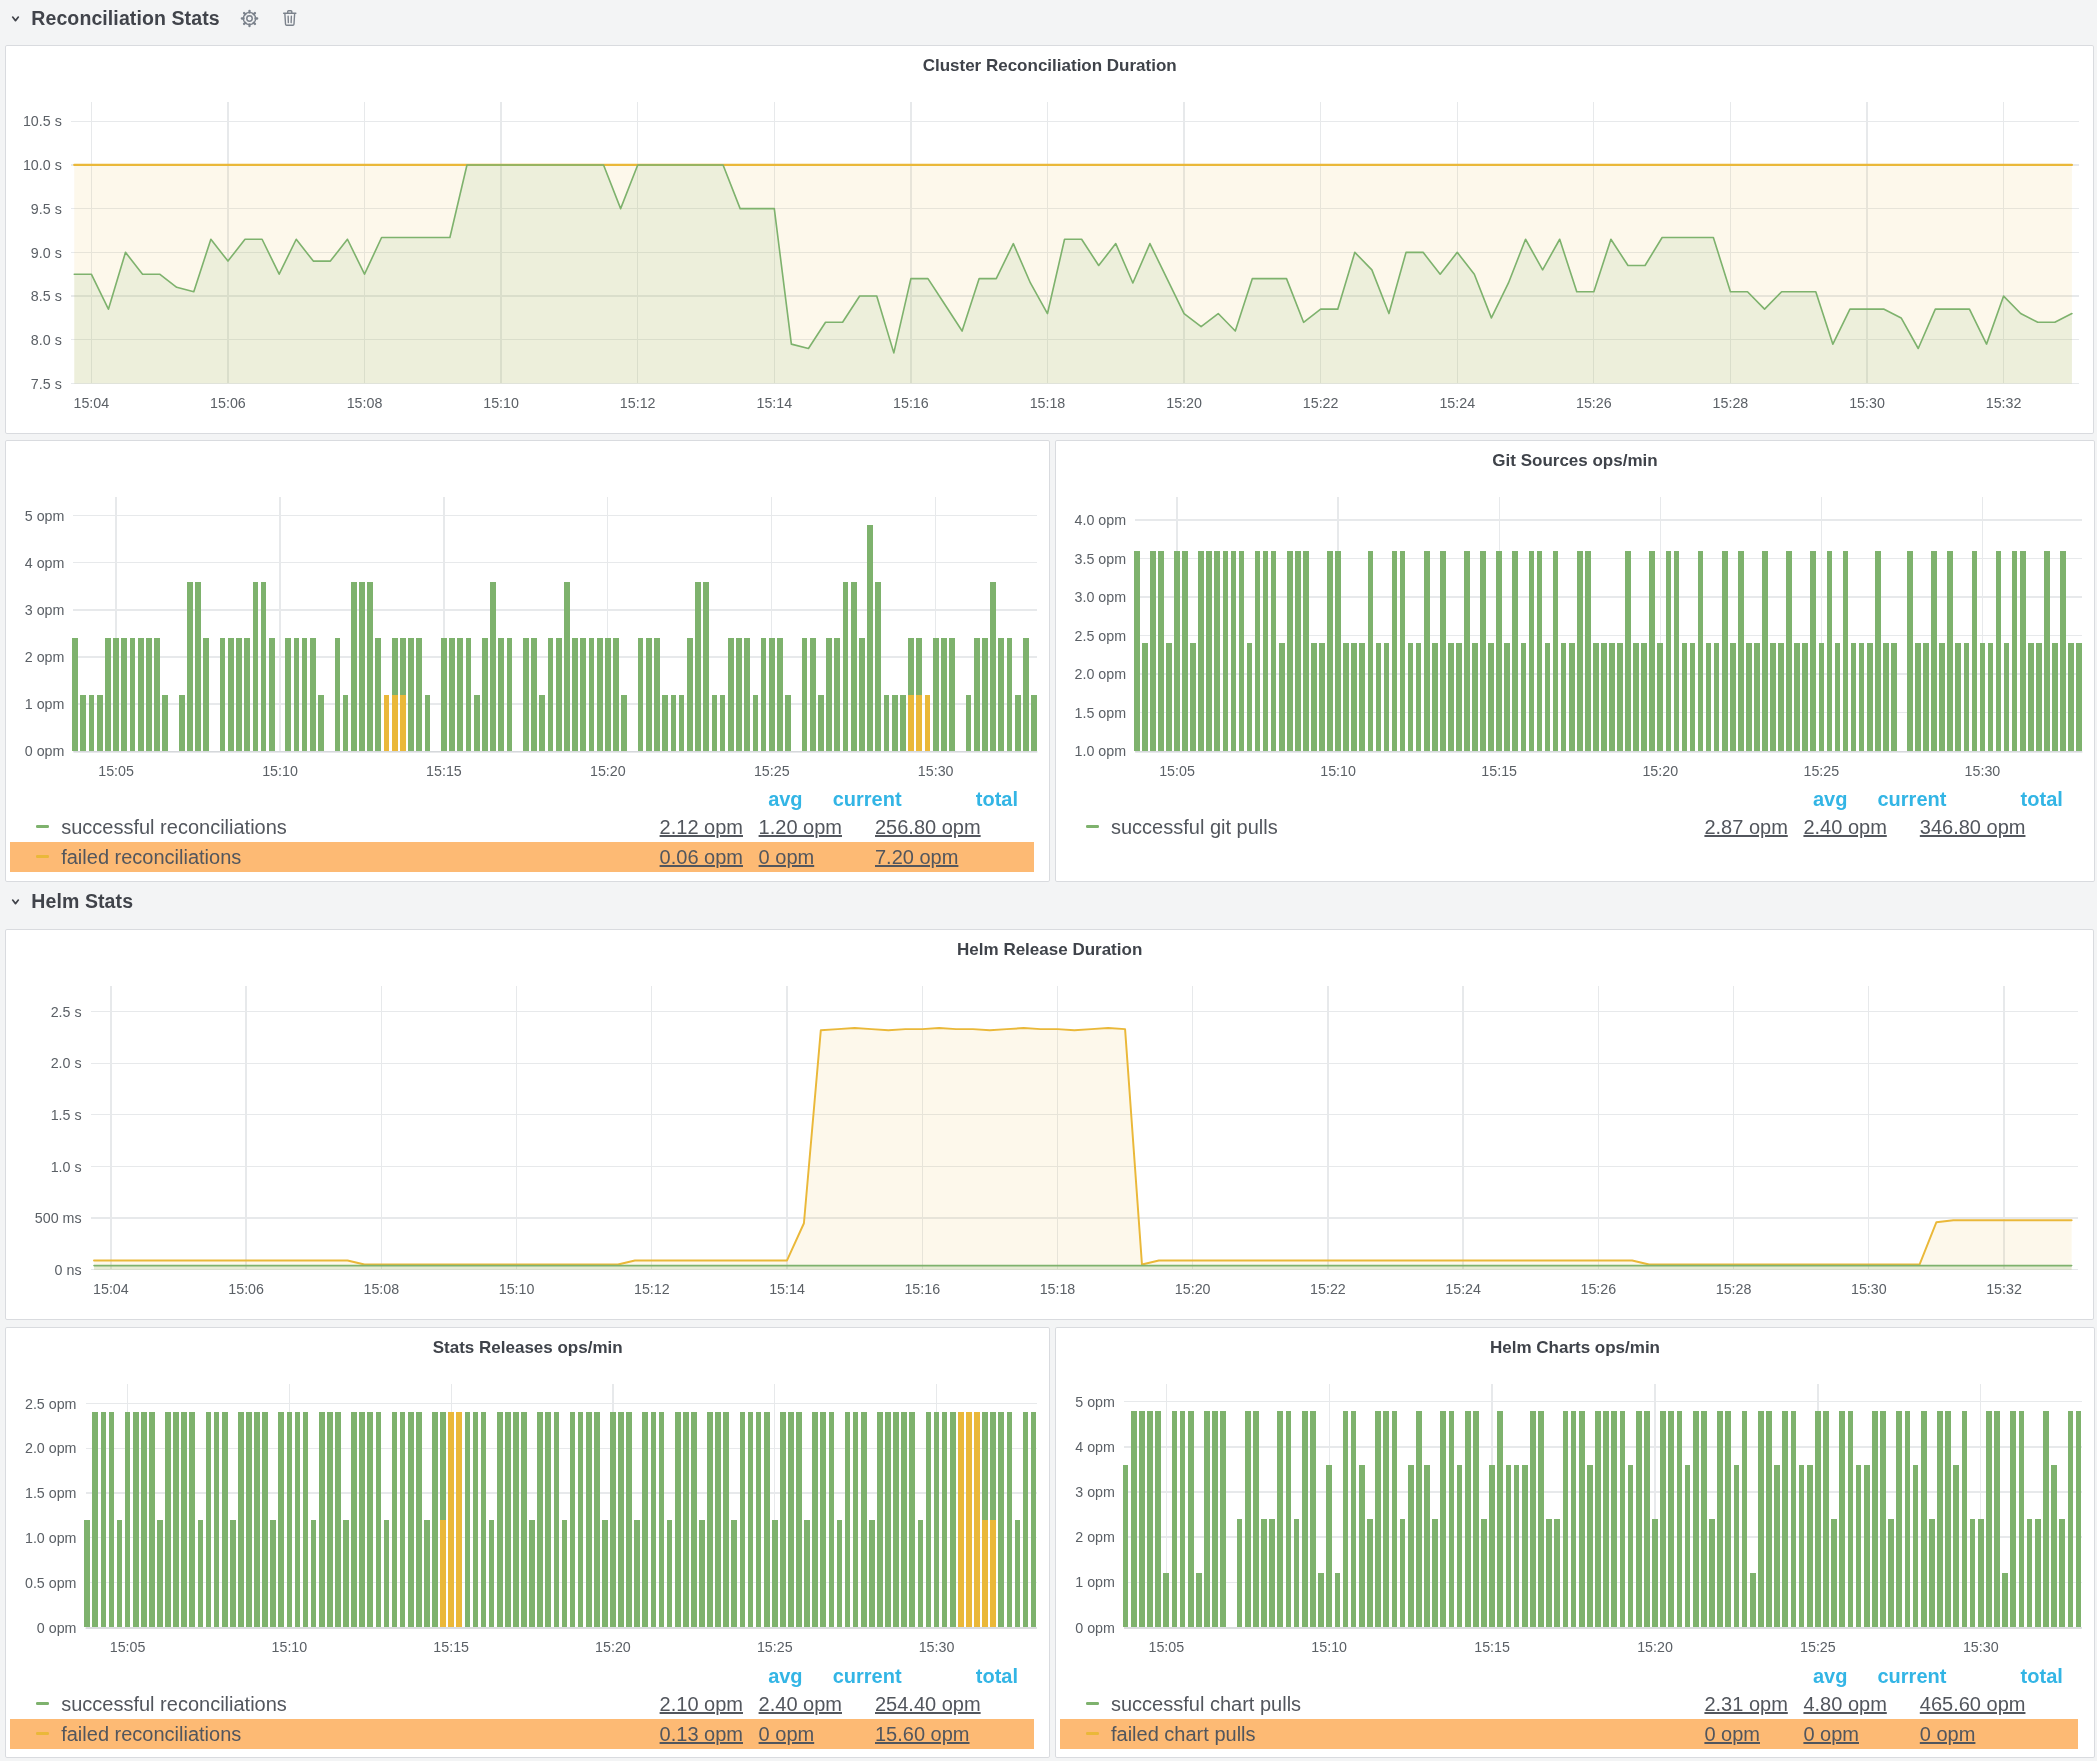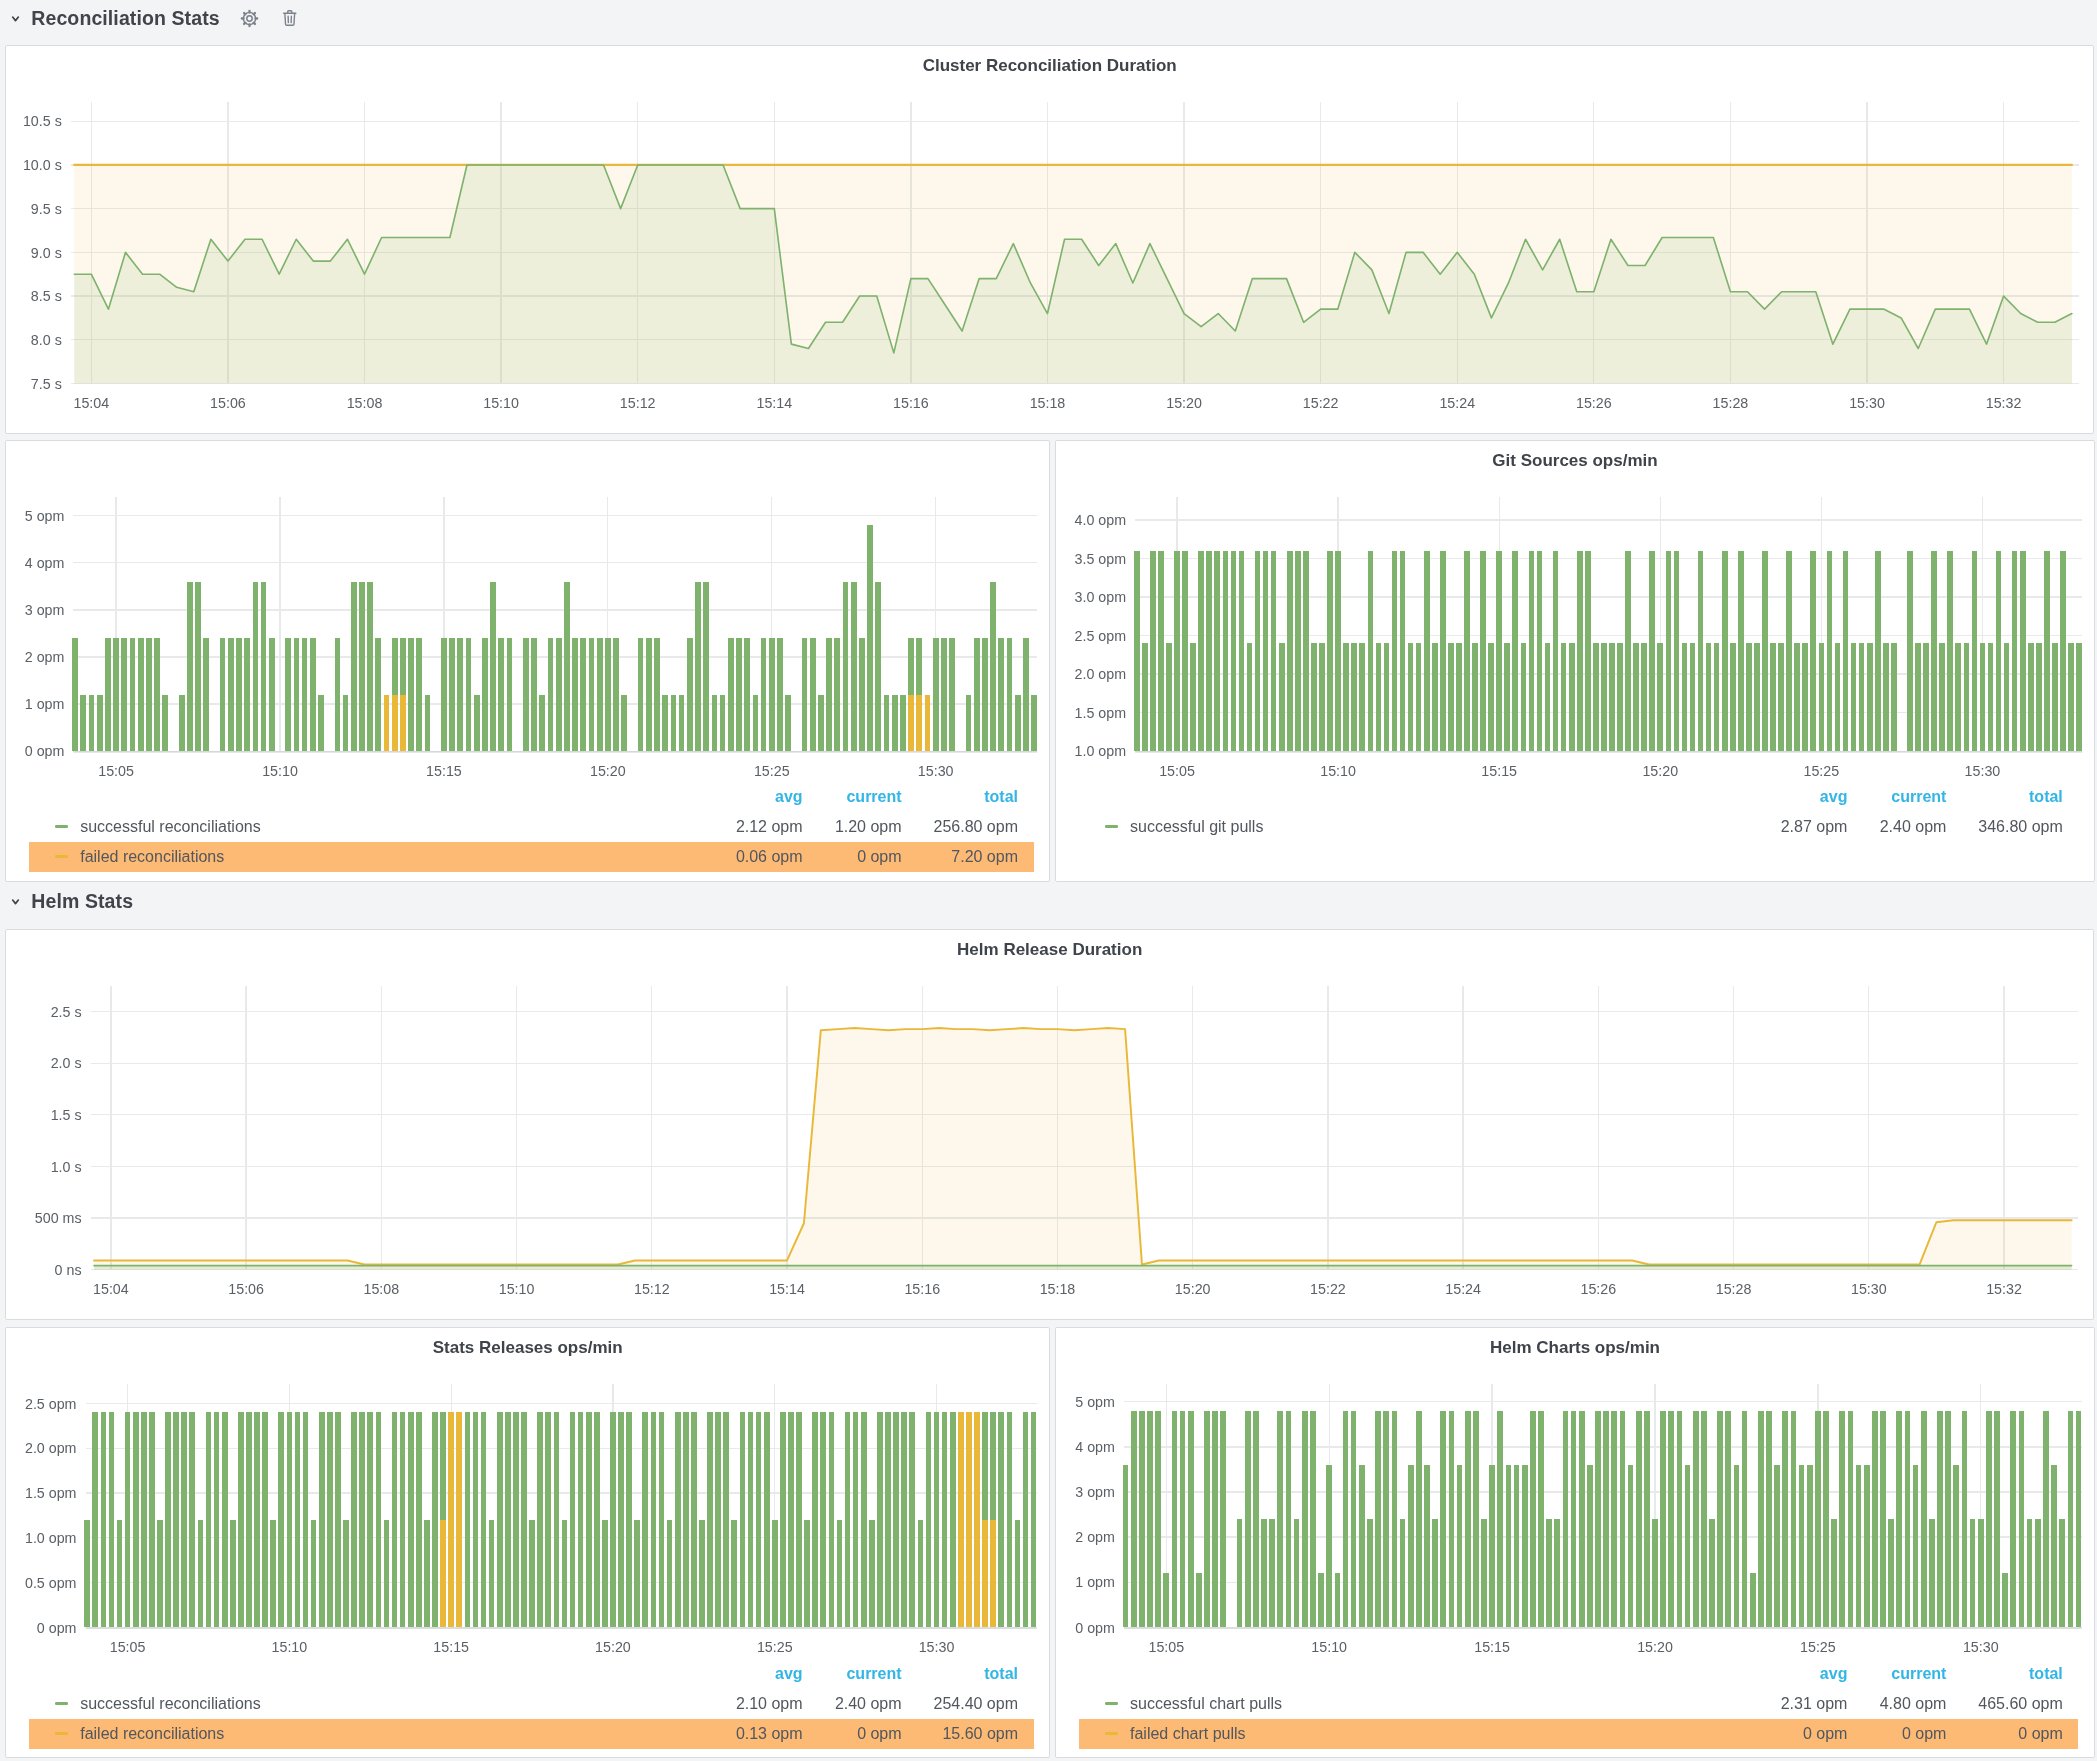--- a/index.html
+++ b/index.html
@@ -19,28 +19,28 @@
   .chart-host{position:absolute;left:0;top:0;right:0;bottom:0;}
   .chart-host svg{position:absolute;left:0;top:0;}
   .p1{left:5.2px;top:45px;width:2087px;height:387px;}
   .p2{left:5.2px;top:440px;width:1043px;height:440px;}
   .p3{left:1055px;top:440px;width:1038px;height:440px;}
   .p4{left:5.2px;top:929px;width:2087px;height:389px;}
   .p5{left:5.2px;top:1327px;width:1043px;height:429px;}
   .p6{left:1055px;top:1327px;width:1038px;height:429px;}
   #sec1{left:6.5px;top:2.6px;}
   #sec2{left:6.5px;top:886px;}
-  .legend{position:absolute;left:23px;right:15.6px;font-size:16px;color:#52565d;z-index:3;}
+  .legend{position:absolute;left:4px;right:15.6px;font-size:20px;color:#52565d;z-index:3;}
   .lg-head{position:relative;height:28.5px;}
   .lg-col{position:absolute;top:5.2px;color:#33b5e5;font-weight:700;cursor:pointer;}
   .lg-row{position:relative;height:30px;line-height:30px;}
   .lg-row.stripe{background:#fdba74;}
   .lg-swatch{position:absolute;left:26px;top:13.6px;width:13px;height:3.2px;border-radius:1.3px;}
   .lg-name{position:absolute;left:51px;cursor:pointer;}
-  .lg-val{position:absolute;width:143px;text-align:right;}
+  .lg-val{position:absolute;width:143px;text-decoration:underline;}
 </style>
 </head>
 <body>
 
 <div class="section" id="sec1">
   <span class="chev">
     <svg width="17" height="17" viewBox="0 0 24 24" fill="none" stroke="#41444b" stroke-width="2.4" stroke-linecap="round" stroke-linejoin="round">
         <polyline points="8,10 12,15 16,10"></polyline>
       </svg>
   </span>

